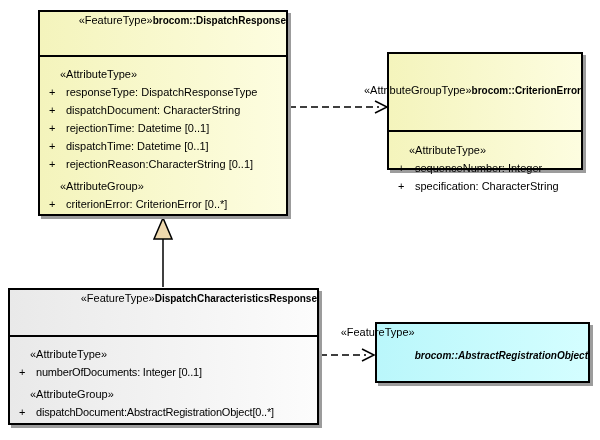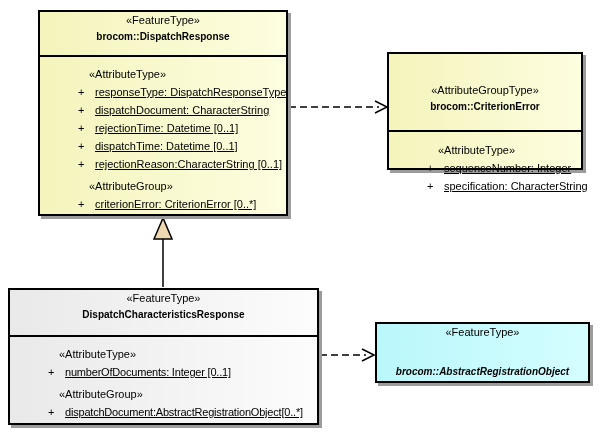--- a/index.html
+++ b/index.html
@@ -11,32 +11,32 @@
   .connector-layer{position:absolute;left:0;top:0;z-index:1;}
   .uml-class{
     position:absolute;box-sizing:border-box;border:2px solid #000;
     box-shadow:3px 3px 0 #9c9c9c;z-index:2;font-size:11px;line-height:18px;
   }
   .fill-yellow{background:linear-gradient(90deg,#f4f4bc 0%,#fdfde0 100%);}
   .fill-gray{background:linear-gradient(90deg,#e9e9e9 0%,#fcfcfc 100%);}
   .fill-cyan{background:linear-gradient(90deg,#baf7fb 0%,#d4feff 100%);}
   .title{
     box-sizing:border-box;border-bottom:2px solid #000;text-align:center;
-    display:flex;flex-direction:column;justify-content:flex-start;
+    display:flex;flex-direction:row;justify-content:flex-end;
   }
   .title.noline{border-bottom:none;}
   .stereo{font-size:11px;line-height:16px;}
   .cname{font-size:10px;font-weight:bold;line-height:17px;}
   .cname.abstract{font-style:italic;margin-top:23px;}
-  .body{box-sizing:border-box;padding-left:29px;}
+  .body{box-sizing:border-box;}
   .sect{margin-left:20px;height:18px;line-height:18px;}
   .sect.gap{margin-top:4px;}
   .row{display:flex;height:18px;line-height:18px;}
   .vis{box-sizing:border-box;width:26px;padding-left:9px;flex:0 0 26px;}
-  .atext{white-space:nowrap;text-decoration:underline;}
+  .atext{white-space:nowrap;}
   #box1{left:38px;top:10px;width:250px;height:206px;}
   #box1 .title{height:45px;}
   #box1 .body{padding-top:8px;}
   #box2{left:387px;top:52px;width:196px;height:118px;}
   #box2 .title{height:50px;margin-top:28px;}
   #box2 .body{padding-top:9px;}
   #box3{left:8px;top:288px;width:311px;height:137px;}
   #box3 .title{height:47px;}
   #box3 .body{padding-top:8px;}
   #box3 .atext{letter-spacing:-0.2px;}

